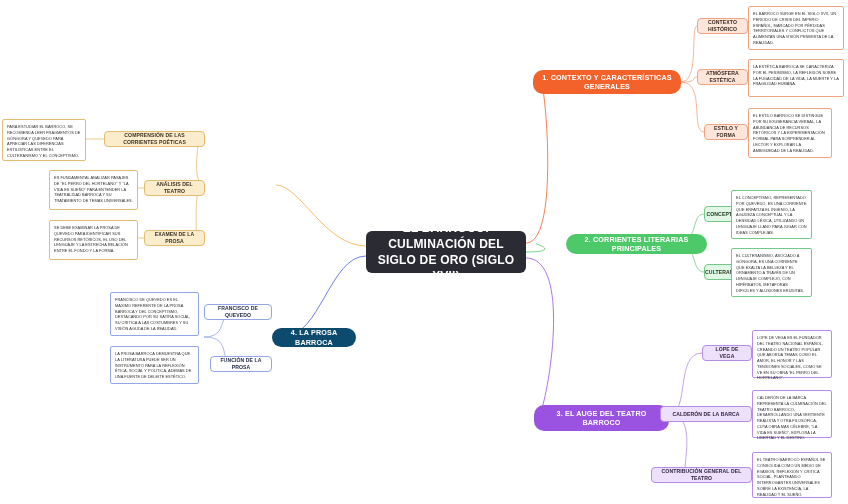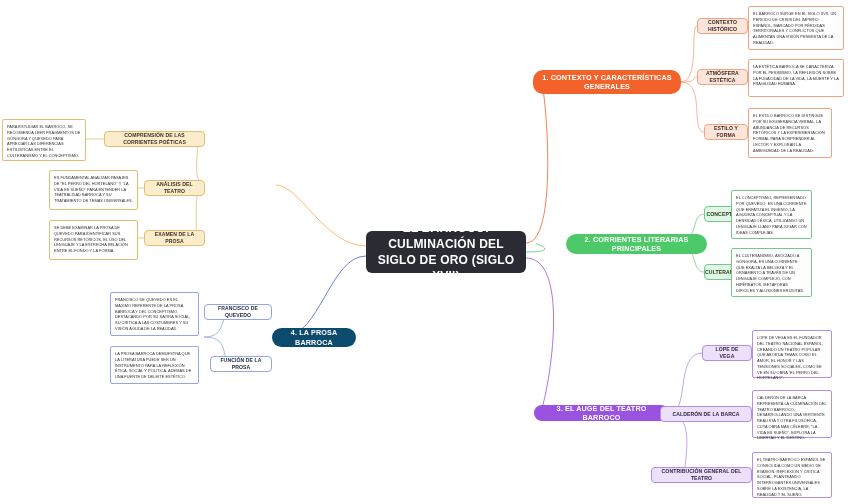--- a/index.html
+++ b/index.html
@@ -112,21 +112,21 @@
   <div class="node leaf l1" style="left:748px;top:59px;width:96px;height:38px;">LA ESTÉTICA BARROCA SE CARACTERIZA POR EL PESIMISMO, LA REFLEXIÓN SOBRE LA FUGACIDAD DE LA VIDA, LA MUERTE Y LA FRAGILIDAD HUMANA.</div>
   <div class="node sub s1" style="left:704px;top:124px;width:44px;height:16px;">ESTILO Y FORMA</div>
   <div class="node leaf l1" style="left:748px;top:108px;width:84px;height:50px;">EL ESTILO BARROCO SE DISTINGUE POR SU EXUBERANCIA VERBAL, LA ABUNDANCIA DE RECURSOS RETÓRICOS Y LA EXPERIMENTACIÓN FORMAL PARA SORPRENDER AL LECTOR Y EXPLORAR LA AMBIGÜEDAD DE LA REALIDAD.</div>
 
   <div class="node branch b2" style="left:566px;top:234px;width:141px;height:20px;">2. CORRIENTES LITERARIAS PRINCIPALES</div>
   <div class="node sub s2" style="left:704px;top:206px;width:44px;height:16px;">CONCEPTISMO</div>
   <div class="node leaf l2" style="left:731px;top:190px;width:81px;height:49px;">EL CONCEPTISMO, REPRESENTADO POR QUEVEDO, ES UNA CORRIENTE QUE ENFATIZA EL INGENIO, LA AGUDEZA CONCEPTUAL Y LA DENSIDAD LÉXICA, UTILIZANDO UN LENGUAJE LLANO PARA JUGAR CON IDEAS COMPLEJAS.</div>
   <div class="node sub s2" style="left:704px;top:264px;width:44px;height:16px;">CULTERANISMO</div>
   <div class="node leaf l2" style="left:731px;top:248px;width:81px;height:49px;">EL CULTERANISMO, ASOCIADO A GÓNGORA, ES UNA CORRIENTE QUE EXALTA LA BELLEZA Y EL ORNAMENTO A TRAVÉS DE UN LENGUAJE COMPLEJO, CON HIPÉRBATOS, METÁFORAS DIFÍCILES Y ALUSIONES ERUDITAS.</div>
 
-  <div class="node branch b3" style="left:534px;top:405px;width:135px;height:16px;">3. EL AUGE DEL TEATRO BARROCO</div>
+  <div class="node branch b3" style="left:534px;top:405px;width:135px;height:26px;">3. EL AUGE DEL TEATRO BARROCO</div>
   <div class="node sub s3" style="left:702px;top:345px;width:50px;height:16px;">LOPE DE VEGA</div>
   <div class="node leaf l3" style="left:752px;top:330px;width:80px;height:48px;">LOPE DE VEGA ES EL FUNDADOR DEL TEATRO NACIONAL ESPAÑOL, CREANDO UN TEATRO POPULAR QUE ABORDA TEMAS COMO EL AMOR, EL HONOR Y LAS TENSIONES SOCIALES, COMO SE VE EN SU OBRA "EL PERRO DEL HORTELANO".</div>
   <div class="node sub s3" style="left:660px;top:406px;width:92px;height:16px;">CALDERÓN DE LA BARCA</div>
   <div class="node leaf l3" style="left:752px;top:390px;width:80px;height:48px;">CALDERÓN DE LA BARCA REPRESENTA LA CULMINACIÓN DEL TEATRO BARROCO, DESARROLLANDO UNA VERTIENTE REALISTA Y OTRA FILOSÓFICA, CUYA OBRA MÁS CÉLEBRE, "LA VIDA ES SUEÑO", EXPLORA LA LIBERTAD Y EL DESTINO.</div>
   <div class="node sub s3" style="left:651px;top:467px;width:101px;height:16px;">CONTRIBUCIÓN GENERAL DEL TEATRO</div>
   <div class="node leaf l3" style="left:752px;top:452px;width:80px;height:46px;">EL TEATRO BARROCO ESPAÑOL SE CONSOLIDA COMO UN MEDIO DE EVASIÓN, REFLEXIÓN Y CRÍTICA SOCIAL, PLANTEANDO INTERROGANTES UNIVERSALES SOBRE LA EXISTENCIA, LA REALIDAD Y EL SUEÑO.</div>
 
   <div class="node branch b4" style="left:272px;top:328px;width:84px;height:19px;">4. LA PROSA BARROCA</div>
   <div class="node sub s4" style="left:204px;top:304px;width:68px;height:16px;">FRANCISCO DE QUEVEDO</div>
   <div class="node leaf l4" style="left:110px;top:292px;width:89px;height:44px;">FRANCISCO DE QUEVEDO ES EL MÁXIMO REFERENTE DE LA PROSA BARROCA Y DEL CONCEPTISMO, DESTACANDO POR SU SÁTIRA SOCIAL, SU CRÍTICA A LAS COSTUMBRES Y SU VISIÓN AGUDA DE LA REALIDAD.</div>

